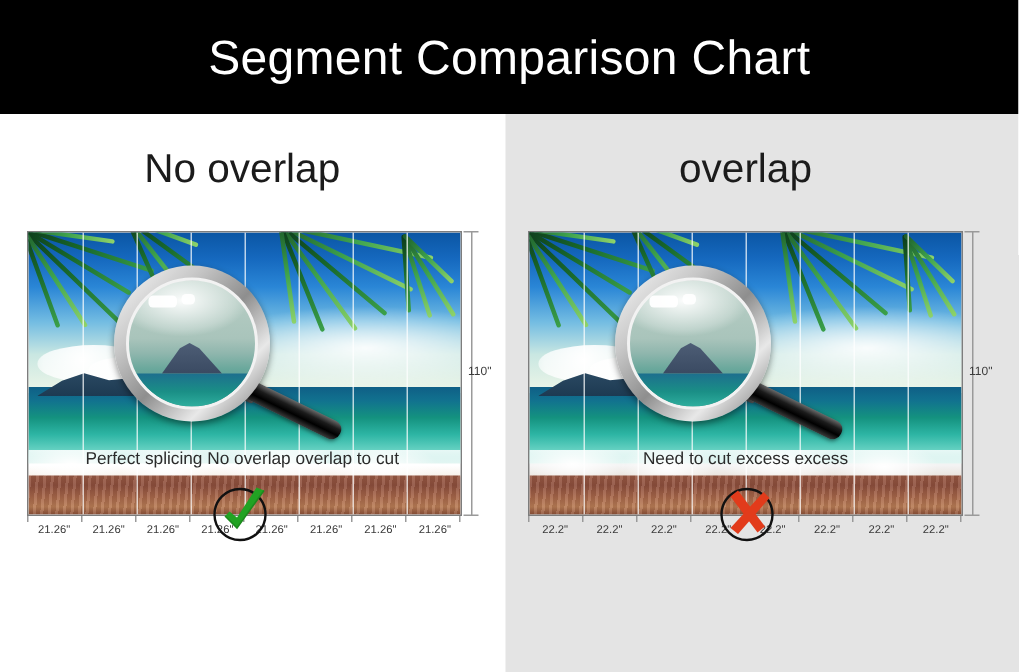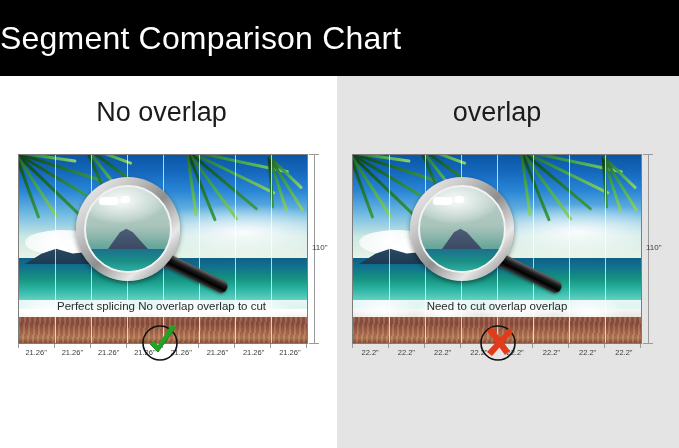--- a/index.html
+++ b/index.html
@@ -6,21 +6,21 @@
   body{
     width:679px;height:448px;
     background:#ffffff;
     font-family:"Liberation Sans", sans-serif;
     overflow:hidden;position:relative;
   }
   
   #title-banner{
     position:absolute;left:0;top:0;width:679px;height:76px;
     background:#000000;
-    display:flex;align-items:center;
+    display:flex;align-items:center;justify-content:center;
   }
   #title-text{
     color:#ffffff;font-size:32px;letter-spacing:.2px;
     font-family:"Liberation Sans", sans-serif;font-weight:400;
     white-space:nowrap;
   }
   
   .panel{position:absolute;top:76px;height:372px;}
   #panel-left{left:0;width:337px;background:#ffffff;}
   #panel-right{left:337px;width:342px;background:#e4e4e4;}
@@ -363,21 +363,21 @@
     <div class="seg-label">22.2"</div>
     <div class="seg-label">22.2"</div>
     <div class="seg-label">22.2"</div>
     <div class="seg-label">22.2"</div>
     <div class="seg-label">22.2"</div>
     <div class="seg-label">22.2"</div>
     <div class="seg-label">22.2"</div>
     <div class="seg-label">22.2"</div>
   </div>
 
-  <div class="caption">Need to cut overlap overlap</div>
+  <div class="caption">Need to cut excess excess</div>
 
   <div class="verdict">
     <svg width="44" height="44" viewBox="0 0 44 44">
       <circle cx="22" cy="23" r="17" fill="none" stroke="#111111" stroke-width="1.6"></circle>
       <path d="M11 11 L16 7 L34 31 L29 35 Z" fill="#e23b1b"></path>
       <path d="M33 8 L37 12 L16 36 L11 32 Z" fill="#e23b1b"></path>
     </svg>
   </div>
 </div>
 

